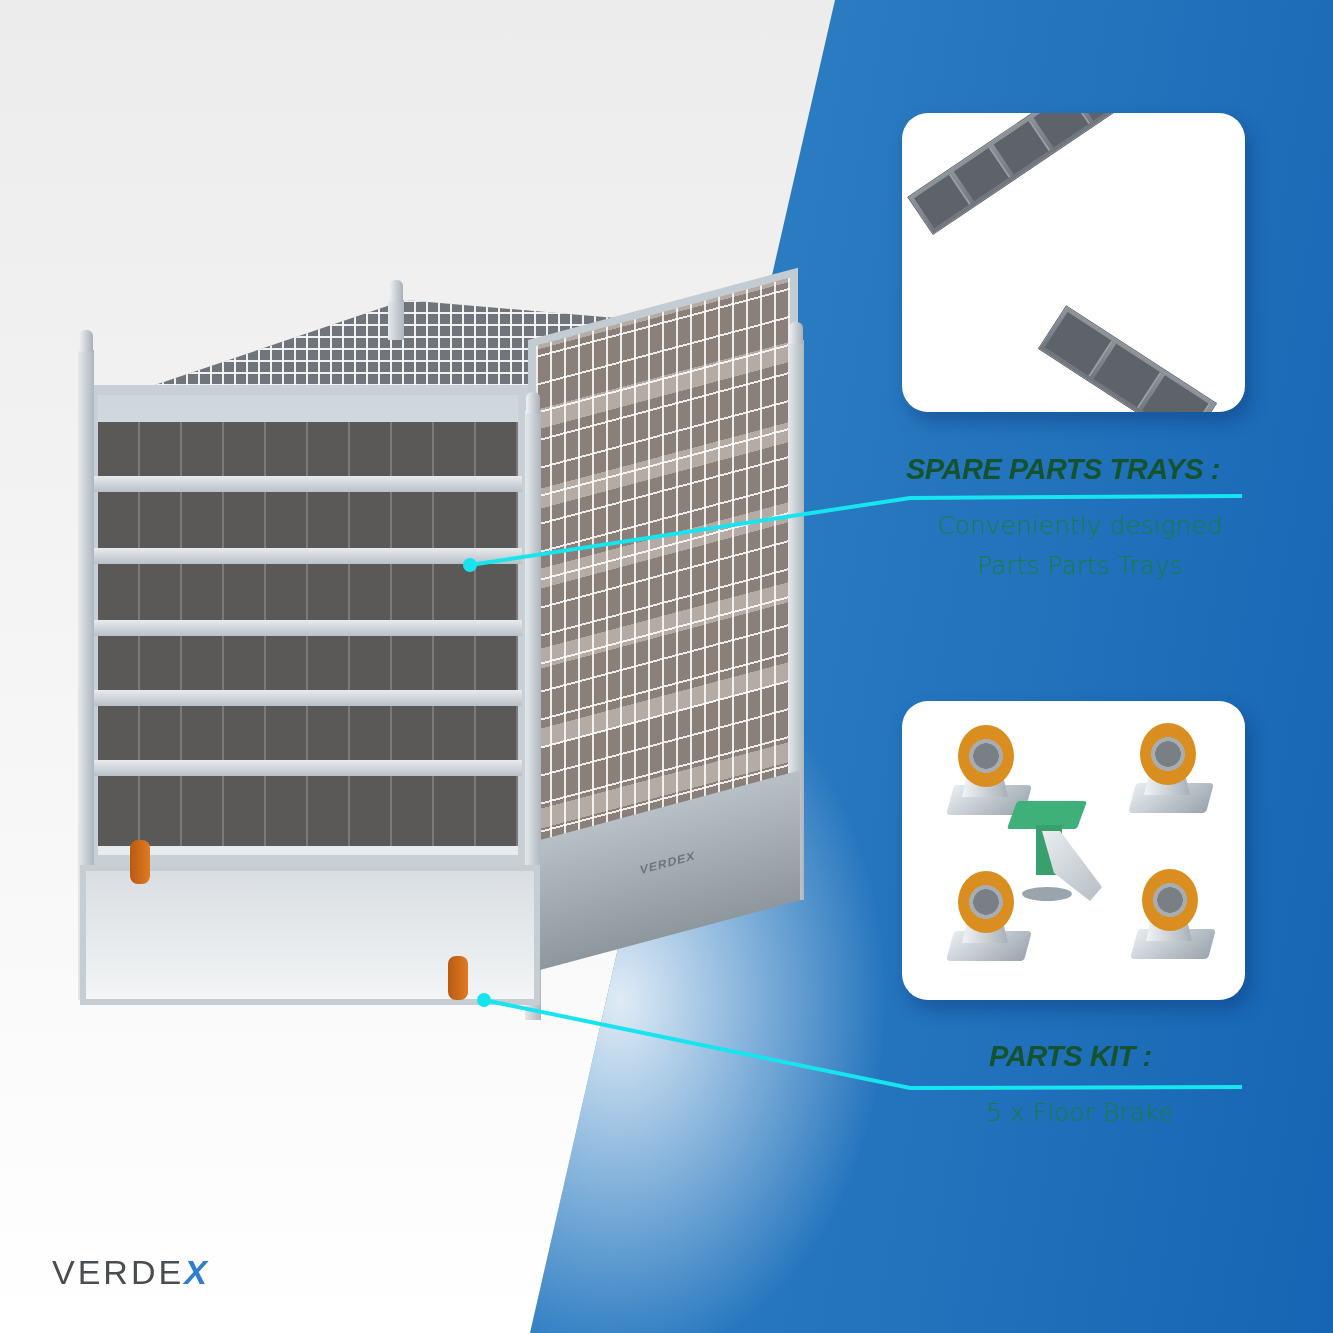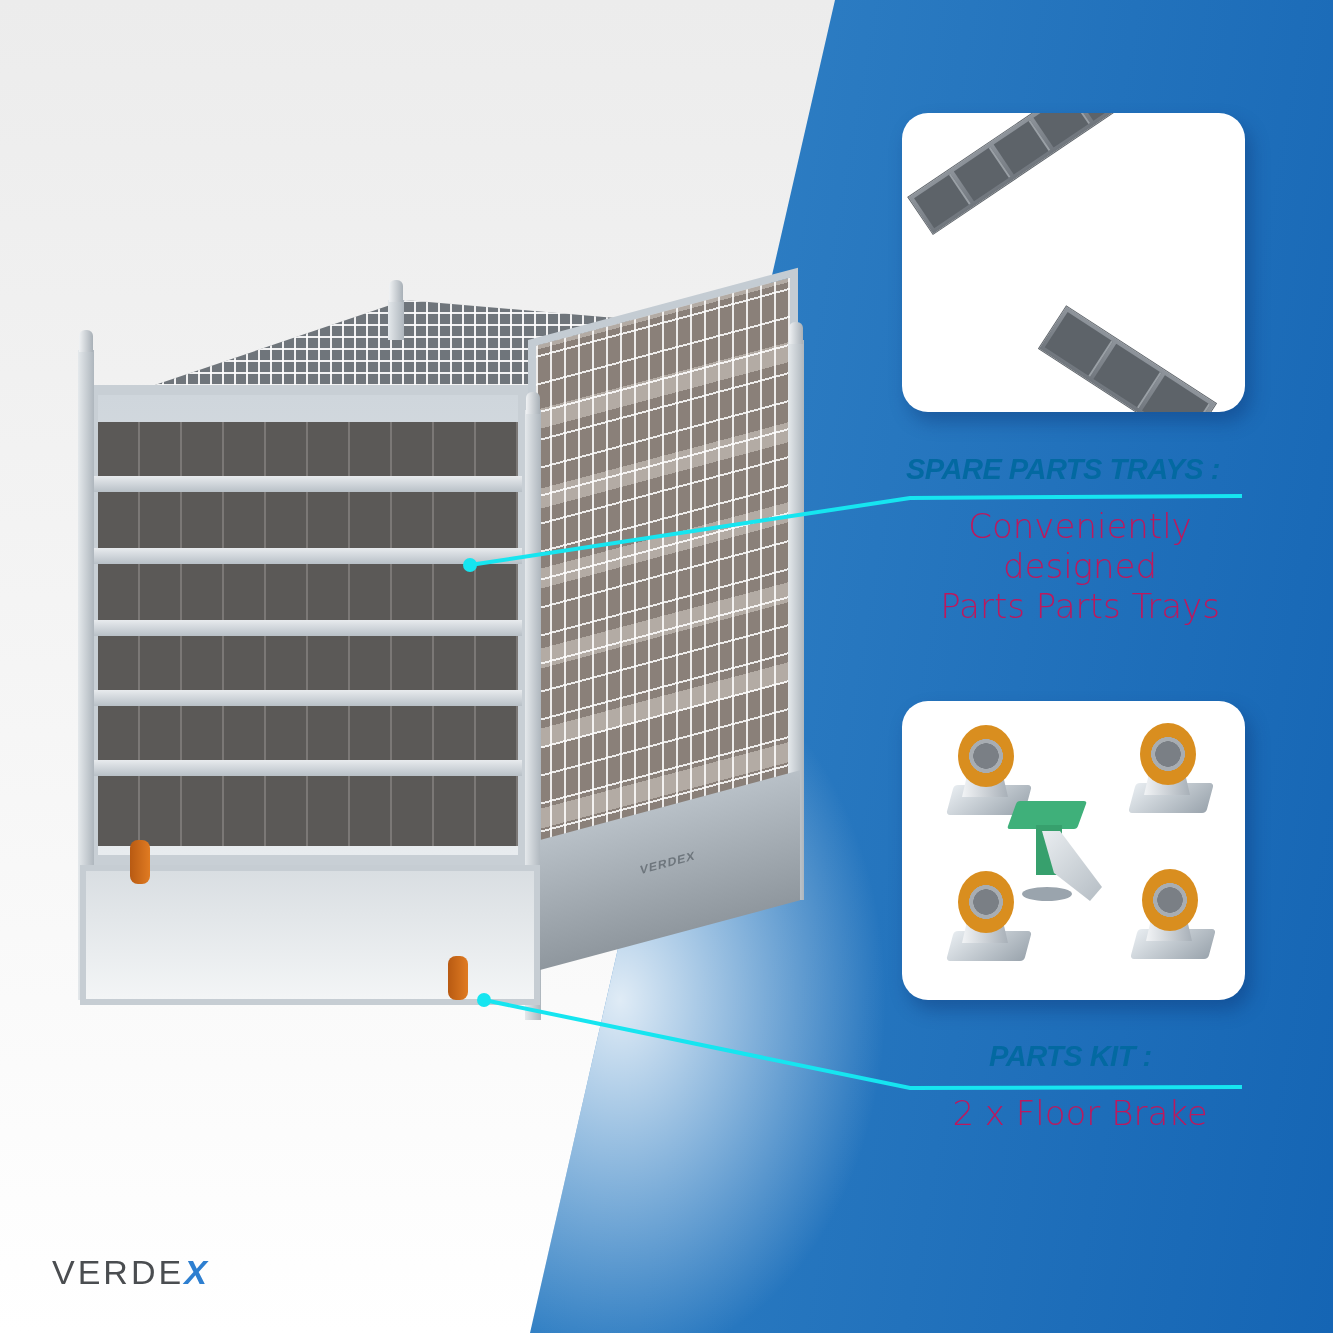--- a/index.html
+++ b/index.html
@@ -41,28 +41,28 @@
   .castor .wheel { position:absolute; left:18px; top:0; width:56px; height:62px; border-radius:50%;
     background: radial-gradient(circle at 50% 50%, #7a7f85 0 30%, #a8adb2 31% 40%, #d98e1f 41% 100%); }
   .brake { position:absolute; left:110px; top:100px; width:100px; height:110px; }
   .brake .top { position:absolute; left:0; top:0; width:70px; height:28px; background:#3fb07a; transform:skewX(-20deg); border-radius:3px; }
   .brake .body { position:absolute; left:24px; top:24px; width:26px; height:50px; background:#37a06d; }
   .brake .lever { position:absolute; left:30px; top:30px; width:60px; height:70px; background:linear-gradient(135deg,#e9edf0,#b5bdc4); clip-path:polygon(0 0,30% 0,100% 80%,80% 100%,20% 60%); }
   .brake .foot { position:absolute; left:10px; top:86px; width:50px; height:14px; border-radius:50%; background:#9aa4ad; }
 
   
   .heading {
-    position:absolute; color:#0369a1; font-family:"Liberation Sans", sans-serif;
+    position:absolute; color:#14532d; font-family:"Liberation Sans", sans-serif;
     font-weight:700; font-style:italic; letter-spacing:-0.5px; white-space:nowrap;
   }
   .h-trays { left:906px; top:453px; font-size:29px; }
   .h-wheels { left:989px; top:1040px; font-size:29px; }
   .desc {
-    position:absolute; color:#be185d; font-family:"DejaVu Sans", sans-serif;
-    font-weight:300; text-align:center; font-size:34px; line-height:40px;
+    position:absolute; color:#15803d; font-family:"DejaVu Sans", sans-serif;
+    font-weight:300; text-align:center; font-size:25px; line-height:40px;
   }
   .d-trays { left:895px; top:506px; width:370px; }
   .d-wheels { left:895px; top:1093px; width:370px; }
 
   
   svg.callouts { position:absolute; left:0; top:0; width:1333px; height:1333px; pointer-events:none; }
 
   
   .cage { position:absolute; left:70px; top:280px; width:740px; height:740px; }
   .cage-front { position:absolute; left:18px; top:105px; width:440px; height:480px;
@@ -196,18 +196,18 @@
   </div>
   <div class="castor" style="left:222px; top:168px">
     <div class="plate"></div>
       <div class="fork"></div>
       <div class="wheel"></div>
   </div>
 </div>
 
 <div class="heading h-wheels">PARTS KIT :</div>
 <div class="desc d-wheels">
-  <div>2 x Floor Brake</div>
+  <div>5 x Floor Brake</div>
 </div>
 
 <div class="logo">
   <span>VERDE</span><span class="x">X</span>
 </div>
 
 </body></html>

